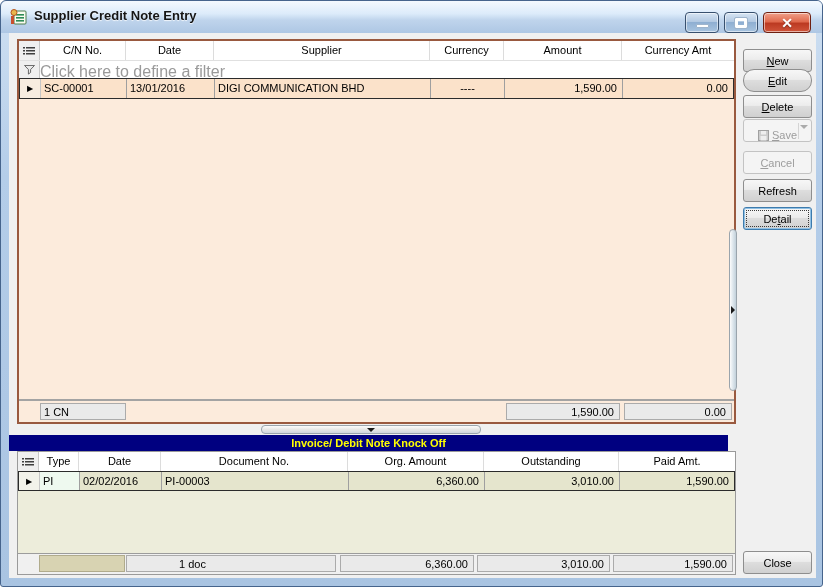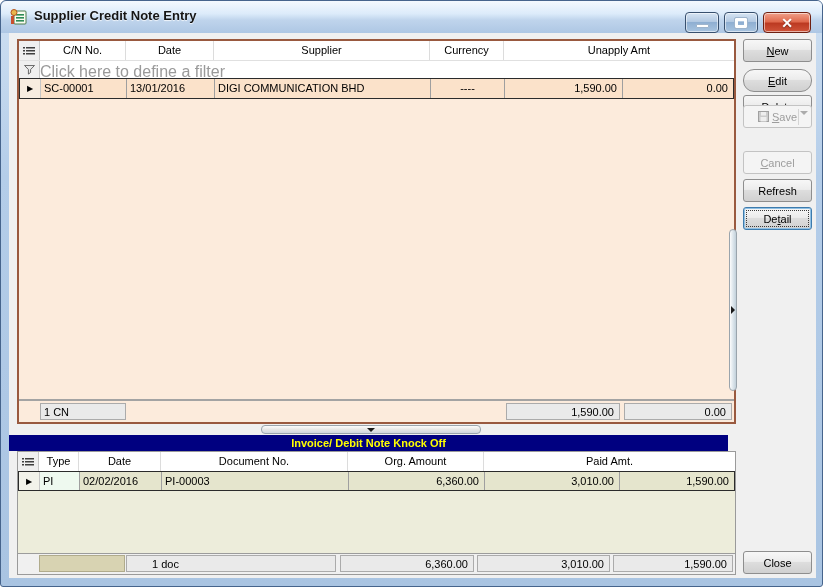--- a/index.html
+++ b/index.html
@@ -141,21 +141,22 @@
             <rect x="0" y="4" width="2" height="1.5" fill="#3f3f3f"></rect>
               <rect x="3" y="4" width="9" height="1.5" fill="#3f3f3f"></rect>
             <rect x="0" y="7" width="2" height="1.5" fill="#3f3f3f"></rect>
               <rect x="3" y="7" width="9" height="1.5" fill="#3f3f3f"></rect>
           </svg>
         </div>
         <div class="cell" style="width:86px;">C/N No.</div>
         <div class="cell" style="width:88px;">Date</div>
         <div class="cell" style="width:216px;">Supplier</div>
         <div class="cell" style="width:74px;">Currency</div>
-        <div class="cell" style="flex:1; border-right:none;">Unapply Amt</div>
+        <div class="cell" style="width:118px;">Amount</div>
+        <div class="cell" style="flex:1; border-right:none;">Currency Amt</div>
       </div>
 
       <div class="g-row filter-row">
         <div class="ind">
           <svg width="11" height="10" viewBox="0 0 12 11">
             <path d="M0.5 0.5 H11.5 L7.2 5 V8.2 L4.8 10 V5 Z" fill="#e9e9e9" stroke="#5a5a5a"></path>
           </svg>
         </div>
         <div class="filter-text">Click here to define a filter</div>
       </div>
@@ -198,58 +199,59 @@
             <rect x="0" y="4" width="2" height="1.5" fill="#3f3f3f"></rect>
               <rect x="3" y="4" width="9" height="1.5" fill="#3f3f3f"></rect>
             <rect x="0" y="7" width="2" height="1.5" fill="#3f3f3f"></rect>
               <rect x="3" y="7" width="9" height="1.5" fill="#3f3f3f"></rect>
           </svg>
         </div>
         <div class="cell" style="width:40px;">Type</div>
         <div class="cell" style="width:82px;">Date</div>
         <div class="cell" style="width:187px;">Document No.</div>
         <div class="cell" style="width:136px;">Org. Amount</div>
+        <div class="cell" style="width:135px;">Outstanding</div>
         <div class="cell" style="flex:1; border-right:none;">Paid Amt.</div>
       </div>
       <div class="g-row data-row beige">
         <div class="ind">
             <span style="font-size:8px;">▶</span>
           </div>
         <div class="cell txt type" style="width:40px;">PI</div>
         <div class="cell txt" style="width:82px;">02/02/2016</div>
         <div class="cell txt" style="width:187px;">PI-00003</div>
         <div class="cell num" style="width:136px;">6,360.00</div>
         <div class="cell num" style="width:135px;">3,010.00</div>
         <div class="cell num" style="flex:1; border-right:none;">1,590.00</div>
       </div>
       <div class="filler"></div>
       <div class="gsep"></div>
       <div class="gfooter">
         <div class="fbox khaki" style="left:21px; width:86px;"></div>
-        <div class="fbox" style="left:108px; width:210px; padding-left:25px;">1 doc</div>
+        <div class="fbox" style="left:108px; width:210px; padding-left:52px;">1 doc</div>
         <div class="fbox num" style="left:322px; width:134px;">6,360.00</div>
         <div class="fbox num" style="left:459px; width:133px;">3,010.00</div>
         <div class="fbox num" style="left:595px; width:120px;">1,590.00</div>
       </div>
     </div>
 
     <div class="pill v">
       <div class="chev-right"></div>
     </div>
 
-    <button class="btn" style="top:6px;">
+    <button class="btn" style="top:16px;">
         <span><span></span><span class="mn">N</span><span>ew</span></span>
       </button>
     <button class="btn" style="top:36px;border-radius:11px;">
         <span><span></span><span class="mn">E</span><span>dit</span></span>
       </button>
     <button class="btn" style="top:62px;">
         <span><span></span><span class="mn">D</span><span>elete</span></span>
       </button>
-    <button class="btn disabled" style="top:72px;">
+    <button class="btn disabled" style="top:86px;align-items:flex-end;">
       <svg class="save-ico" width="11" height="11" viewBox="0 0 11 11">
         <rect x="0.5" y="0.5" width="10" height="10" fill="#cccccc" stroke="#a0a0a0"></rect>
         <rect x="3" y="1" width="5" height="3.5" fill="#eeeeee"></rect>
         <rect x="2.5" y="6" width="6" height="4.5" fill="#eeeeee"></rect>
       </svg>
       <span><span></span><span class="mn">S</span><span>ave</span></span>
       <span class="save-sep"></span>
       <span class="save-arrow"></span>
     </button>
     <button class="btn disabled" style="top:118px;">

